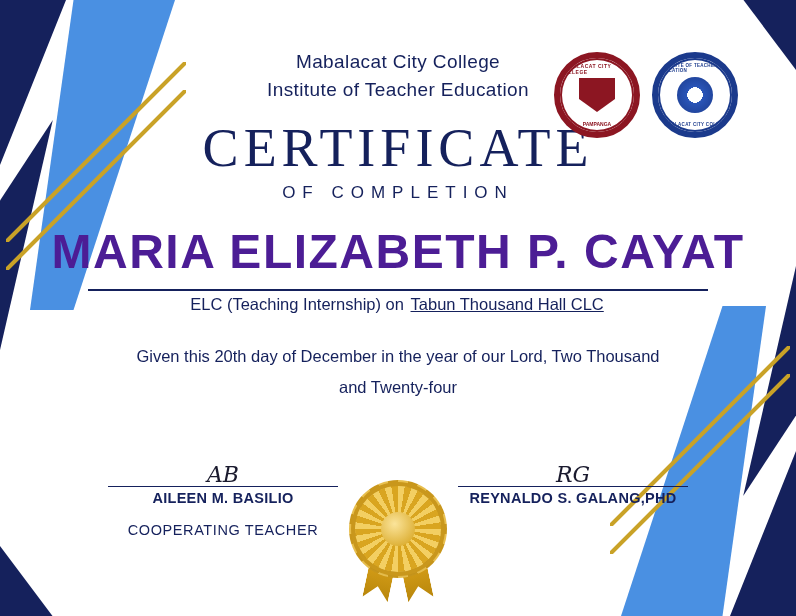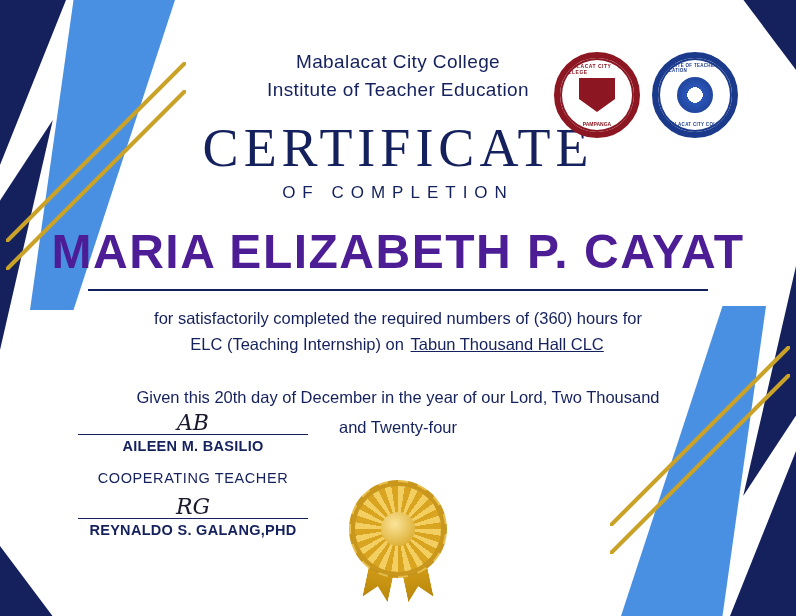--- a/index.html
+++ b/index.html
@@ -249,23 +249,22 @@
   }
 
   
   .signatures {
     position: absolute;
     bottom: 78px;
     left: 0;
     right: 0;
     display: flex;
     justify-content: space-between;
-    padding: 0 78px;
+    padding: 0 108px;
     z-index: 6;
-    flex-direction: column;
   }
   .sig-block {
     width: 230px;
     text-align: center;
     position: relative;
   }
   .sig-script {
     font-family: "DejaVu Serif", serif;
     font-style: italic;
     font-size: 22px;
@@ -387,21 +386,20 @@
     <div class="school-name">Mabalacat City College</div>
     <div class="institute-name">Institute of Teacher Education</div>
 
     <div class="cert-title">CERTIFICATE</div>
     <div class="cert-subtitle">OF COMPLETION</div>
 
 
     <div class="recipient">MARIA ELIZABETH P. CAYAT</div>
     <div class="recipient-rule"></div>
 
-    <div class="body-line">for satisfactorily completed the required numbers of (360) hours for</div>
     <div class="body-line second">
       <span>ELC (Teaching Internship) on</span>
       <span class="place">Tabun Thousand Hall CLC</span>
     </div>
 
     <div class="date-block">Given this 20th day of December in the year of our Lord, Two Thousand</div>
     <div class="date-block" style="margin-top:4px">and Twenty-four</div>
   </div>
 
   <div class="signatures">

